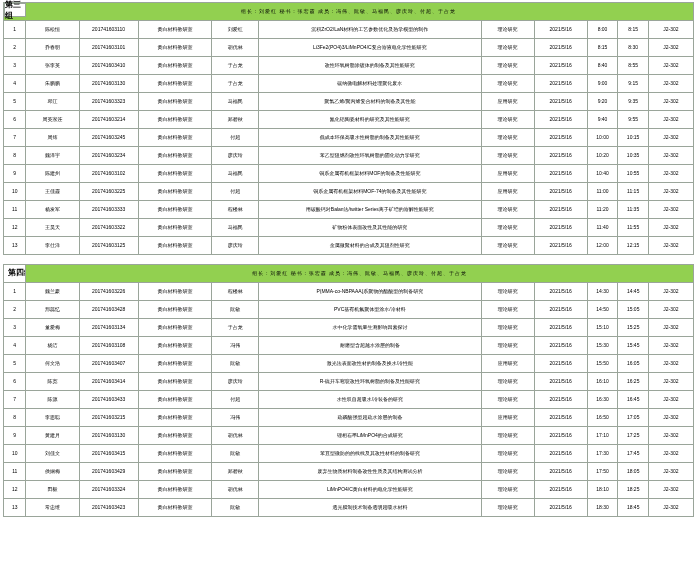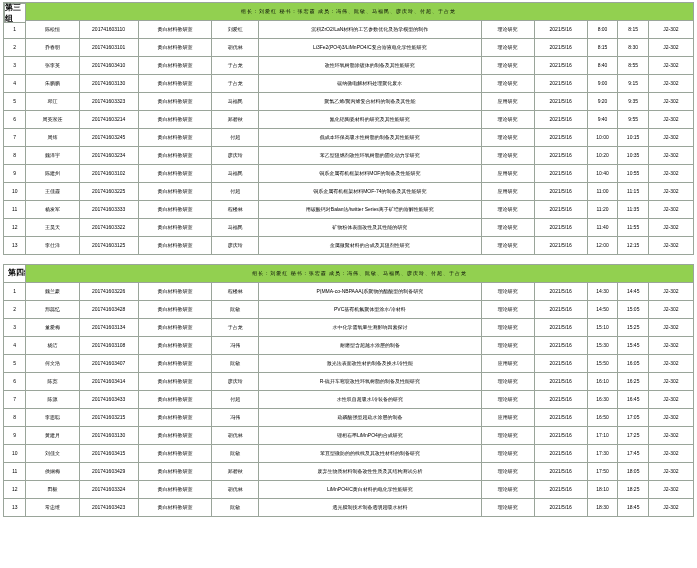--- a/index.html
+++ b/index.html
@@ -463,13 +463,13 @@
             <td>18:30</td>
             <td>18:45</td>
             <td>J2-302</td>
           </tr>
     </tbody>
       </table>
   </div>
 
 </div>
 
-<div style="position:absolute; left:4px; top:3px; width:22px; height:20px; background:#ffffff; border:0.5px solid #9aa59a; box-sizing:border-box; font-size:8px; font-weight:bold; display:flex; align-items:center; justify-content:center;">第三组</div>
+<div style="position:absolute; left:4px; top:3px; width:22px; height:14px; background:#ffffff; border:0.5px solid #9aa59a; box-sizing:border-box; font-size:8px; font-weight:bold; display:flex; align-items:center; justify-content:center;">第三组</div>
 
 </body></html>

